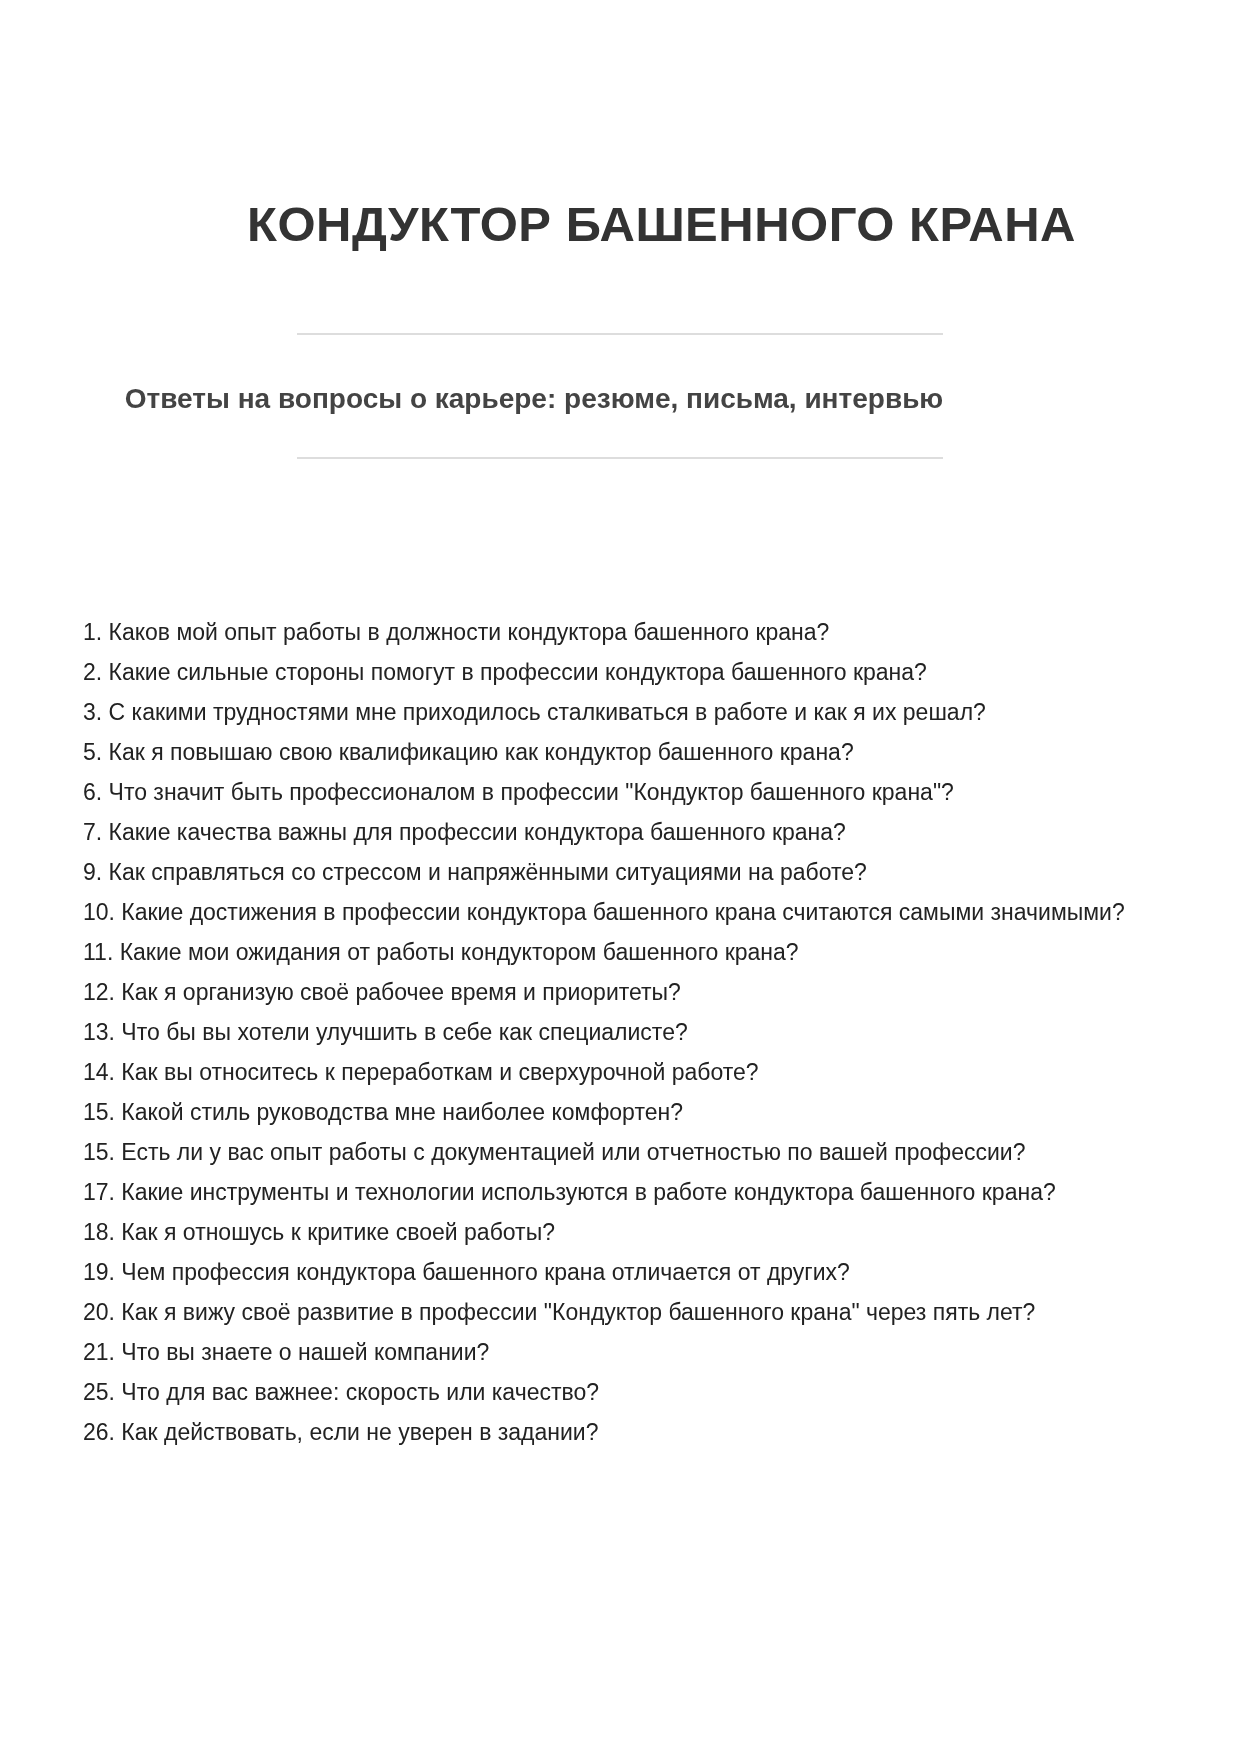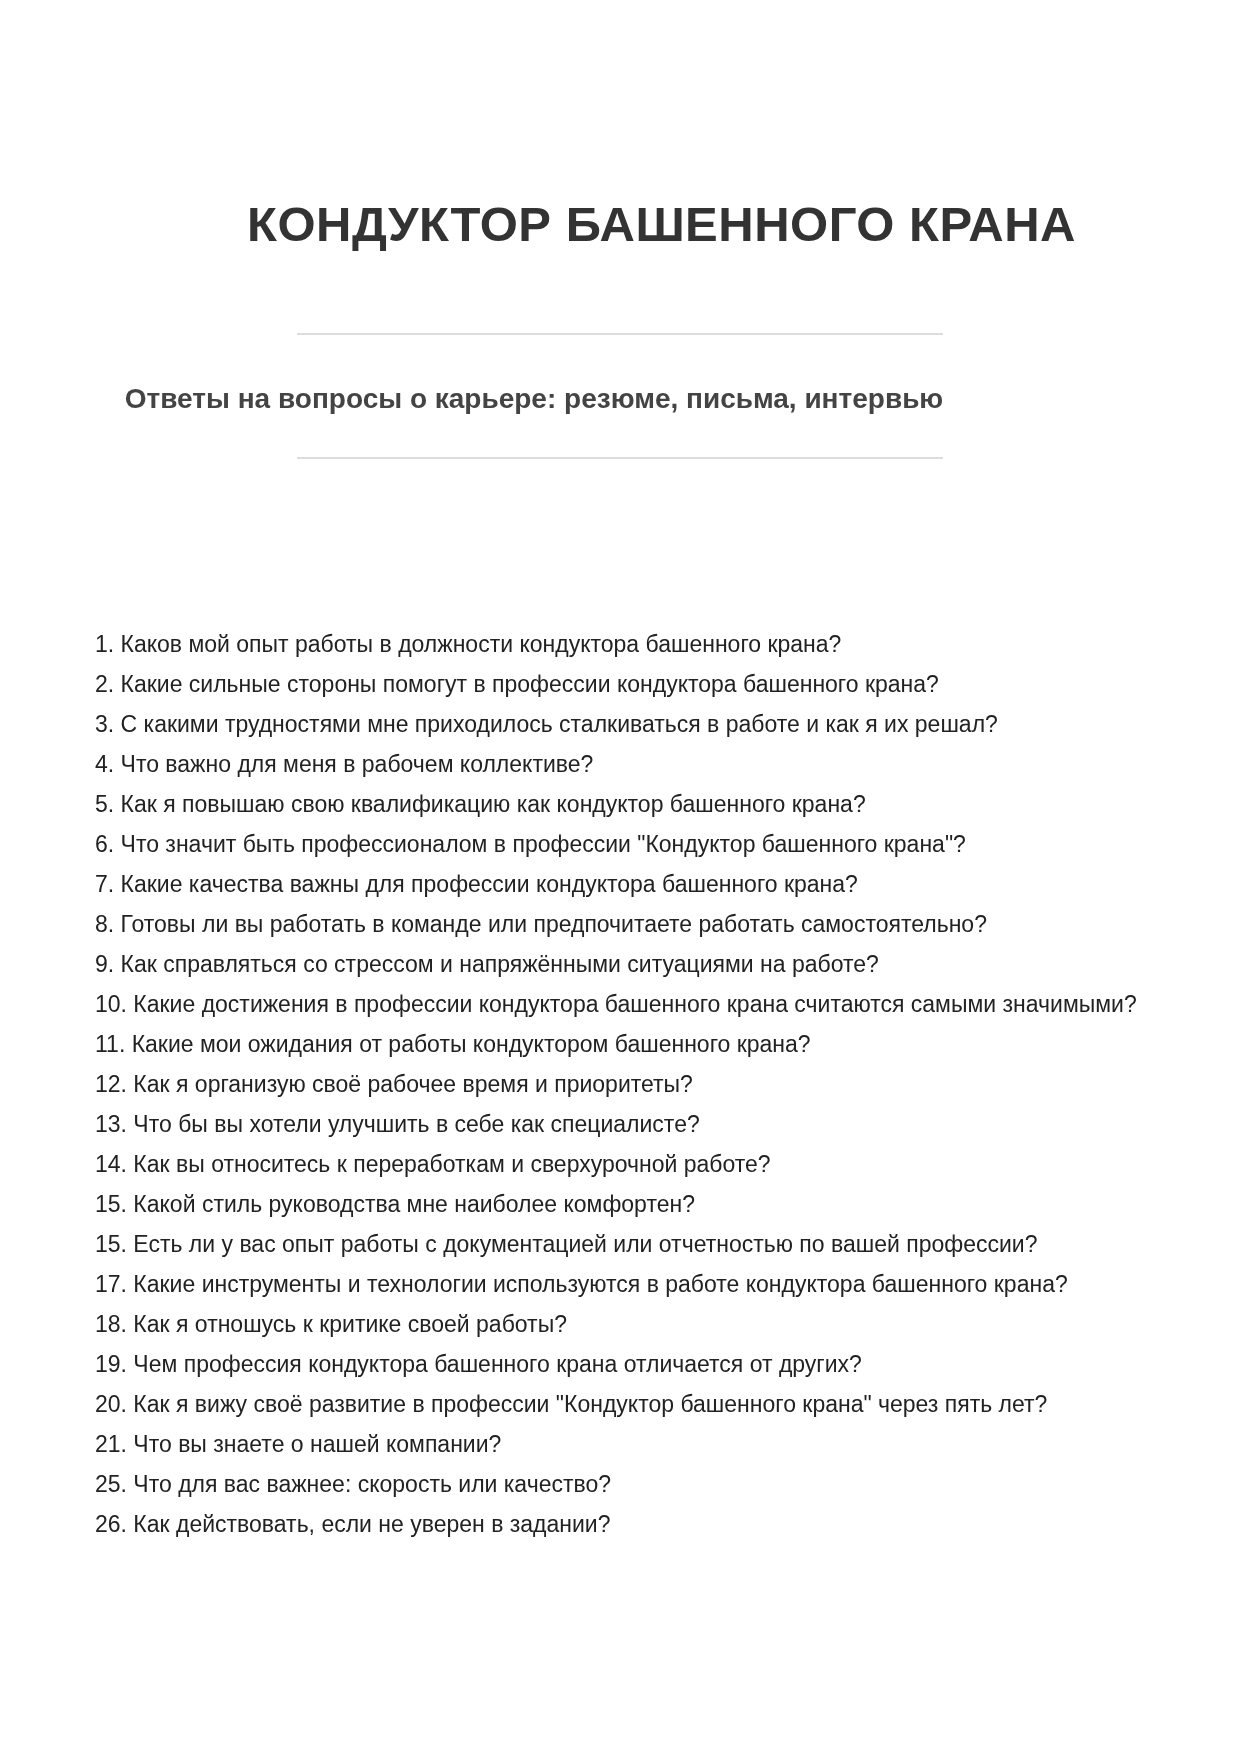--- a/index.html
+++ b/index.html
@@ -48,21 +48,21 @@
       font-weight: bold;
       color: #444444;
       margin: 0;
       line-height: 38px;
     }
     .questions {
       position: absolute;
       top: 612px;
       left: 83px;
       width: 1080px;
-      margin: 12px;
+      margin: 0;
       padding: 0;
       list-style: none;
     }
     .questions li {
       font-size: 23px;
       line-height: 40px;
       color: #222222;
       margin: 0;
       padding: 0;
     }
@@ -75,25 +75,23 @@
 <div class="rule top"></div>
 
 <h2 class="subtitle">Ответы на вопросы о карьере: резюме, письма, интервью</h2>
 
 <div class="rule bottom"></div>
 
 <ol class="questions">
   <li>1. Каков мой опыт работы в должности кондуктора башенного крана?</li>
   <li>2. Какие сильные стороны помогут в профессии кондуктора башенного крана?</li>
   <li>3. С какими трудностями мне приходилось сталкиваться в работе и как я их решал?</li>
-  <li>4. Что важно для меня в рабочем коллективе?</li>
   <li>5. Как я повышаю свою квалификацию как кондуктор башенного крана?</li>
   <li>6. Что значит быть профессионалом в профессии "Кондуктор башенного крана"?</li>
   <li>7. Какие качества важны для профессии кондуктора башенного крана?</li>
-  <li>8. Готовы ли вы работать в команде или предпочитаете работать самостоятельно?</li>
   <li>9. Как справляться со стрессом и напряжёнными ситуациями на работе?</li>
   <li>10. Какие достижения в профессии кондуктора башенного крана считаются самыми значимыми?</li>
   <li>11. Какие мои ожидания от работы кондуктором башенного крана?</li>
   <li>12. Как я организую своё рабочее время и приоритеты?</li>
   <li>13. Что бы вы хотели улучшить в себе как специалисте?</li>
   <li>14. Как вы относитесь к переработкам и сверхурочной работе?</li>
   <li>15. Какой стиль руководства мне наиболее комфортен?</li>
   <li>15. Есть ли у вас опыт работы с документацией или отчетностью по вашей профессии?</li>
   <li>17. Какие инструменты и технологии используются в работе кондуктора башенного крана?</li>
   <li>18. Как я отношусь к критике своей работы?</li>

